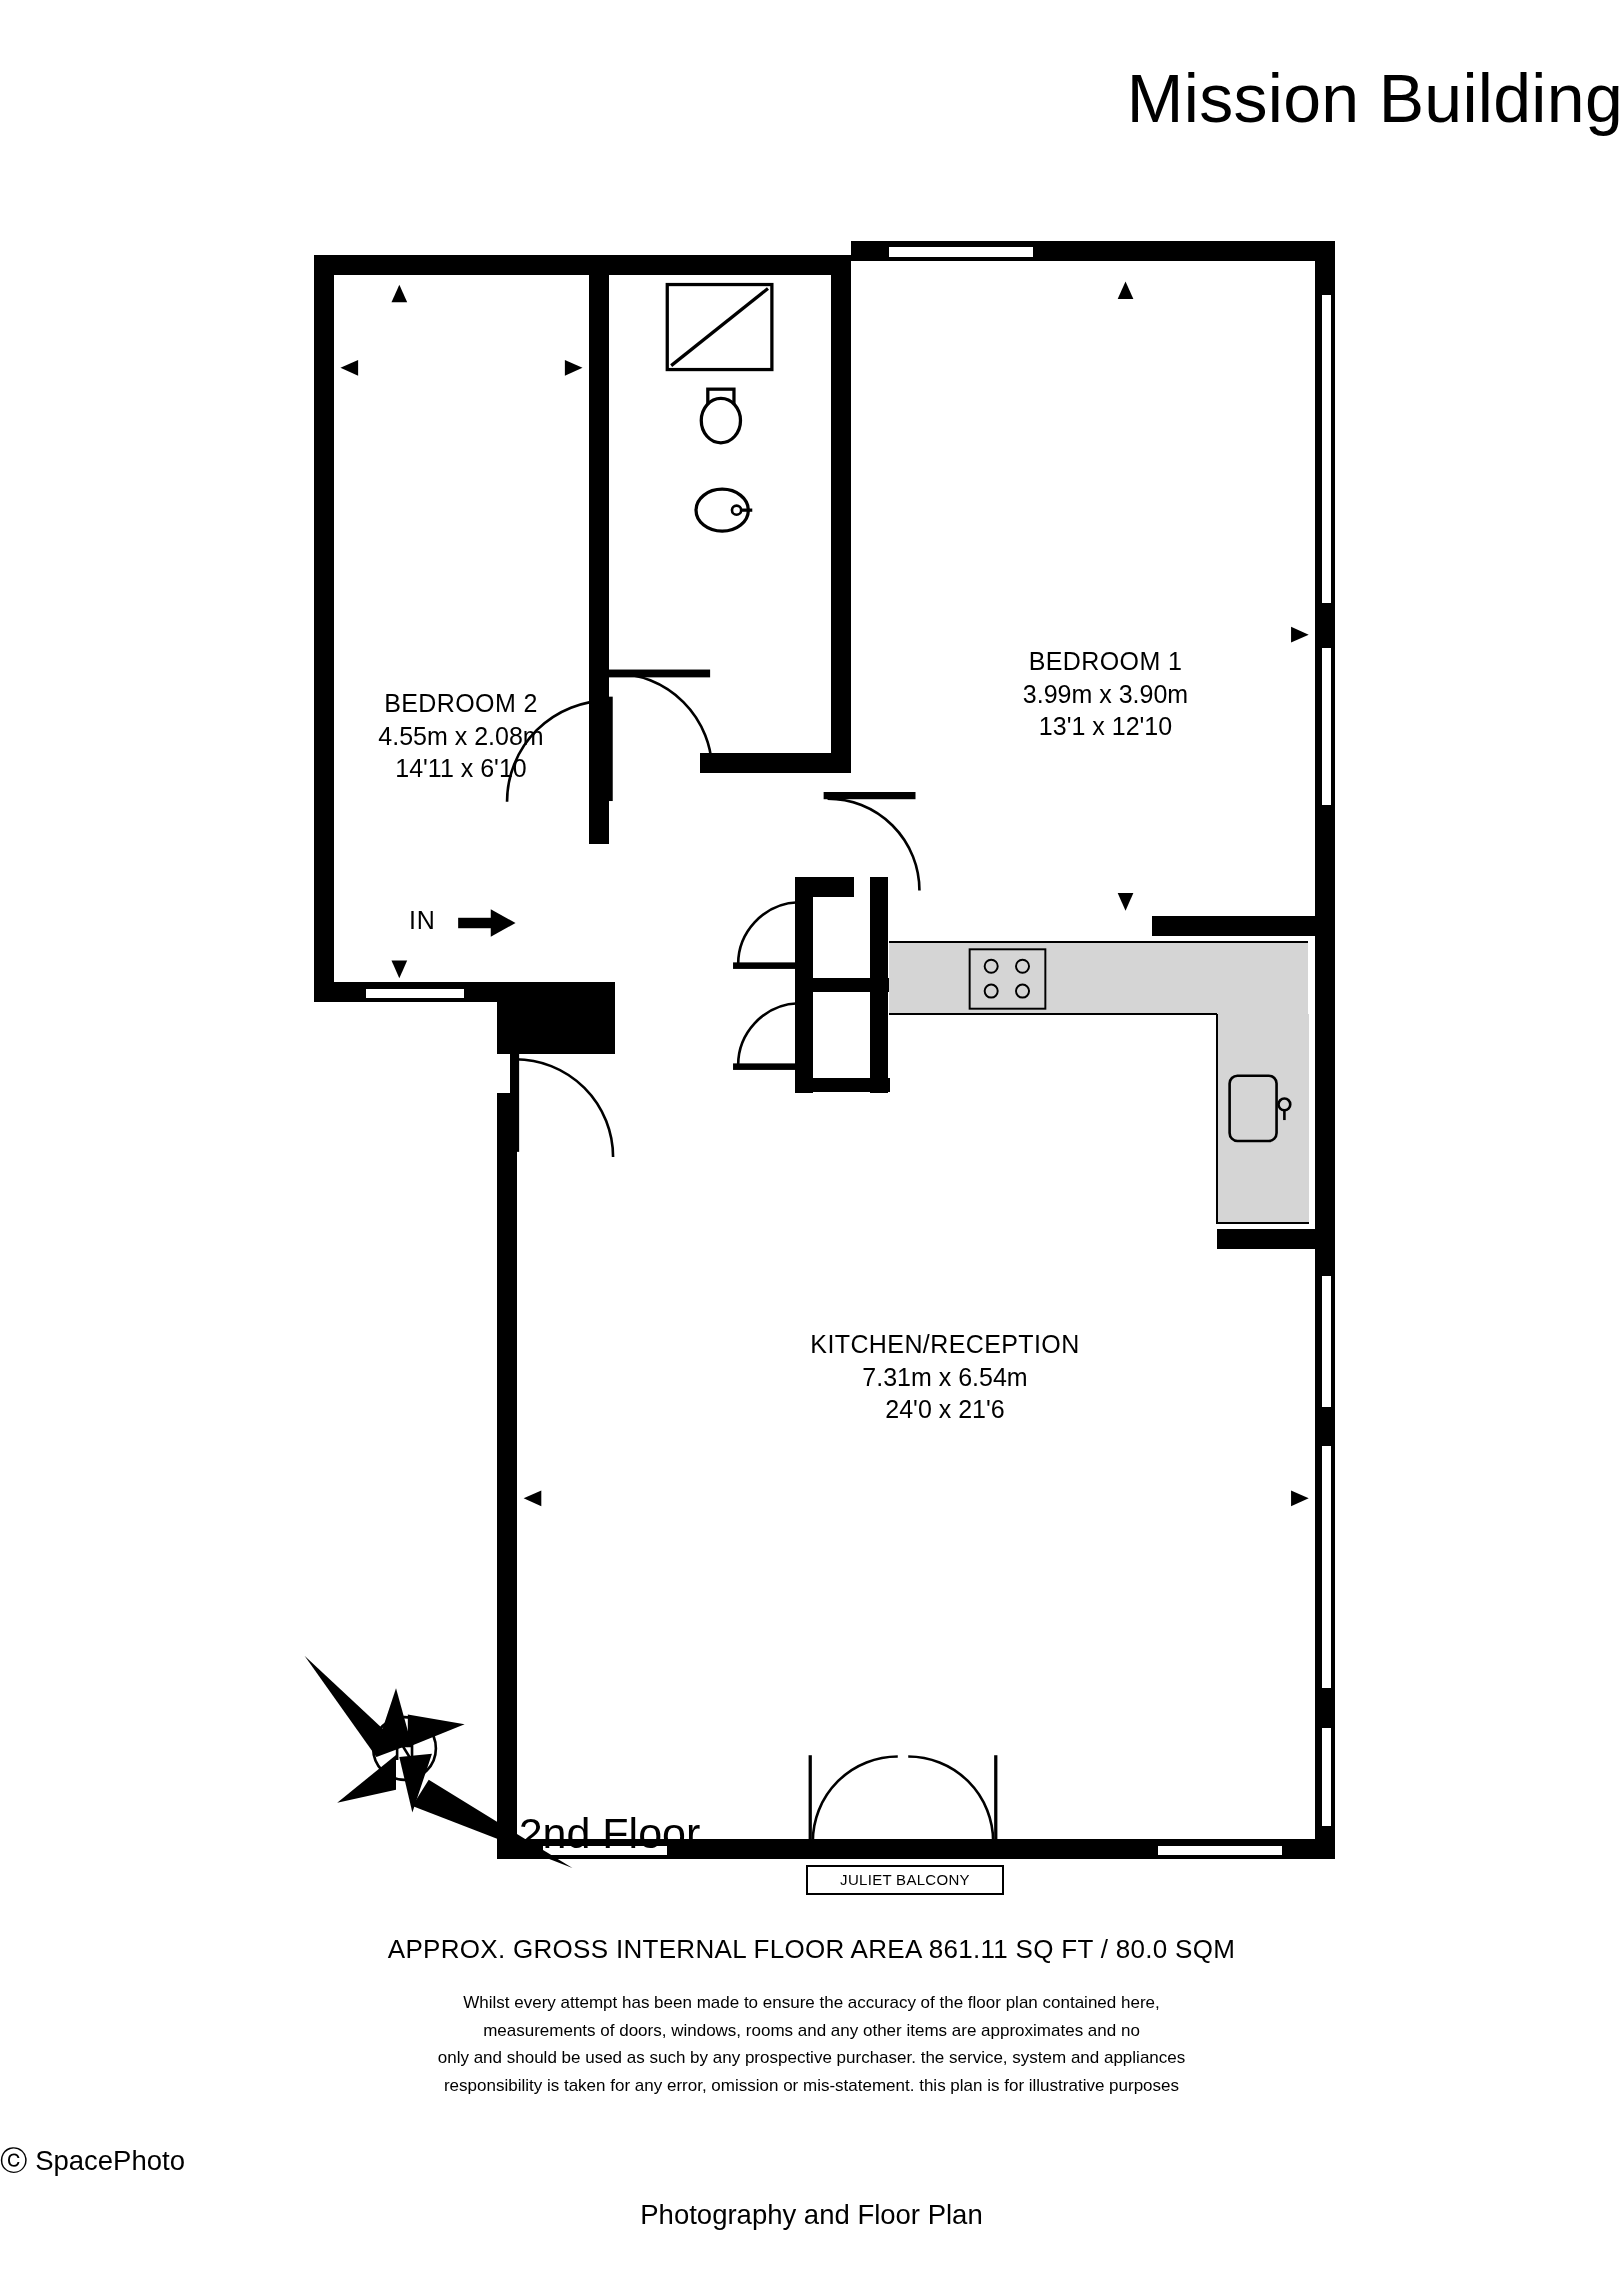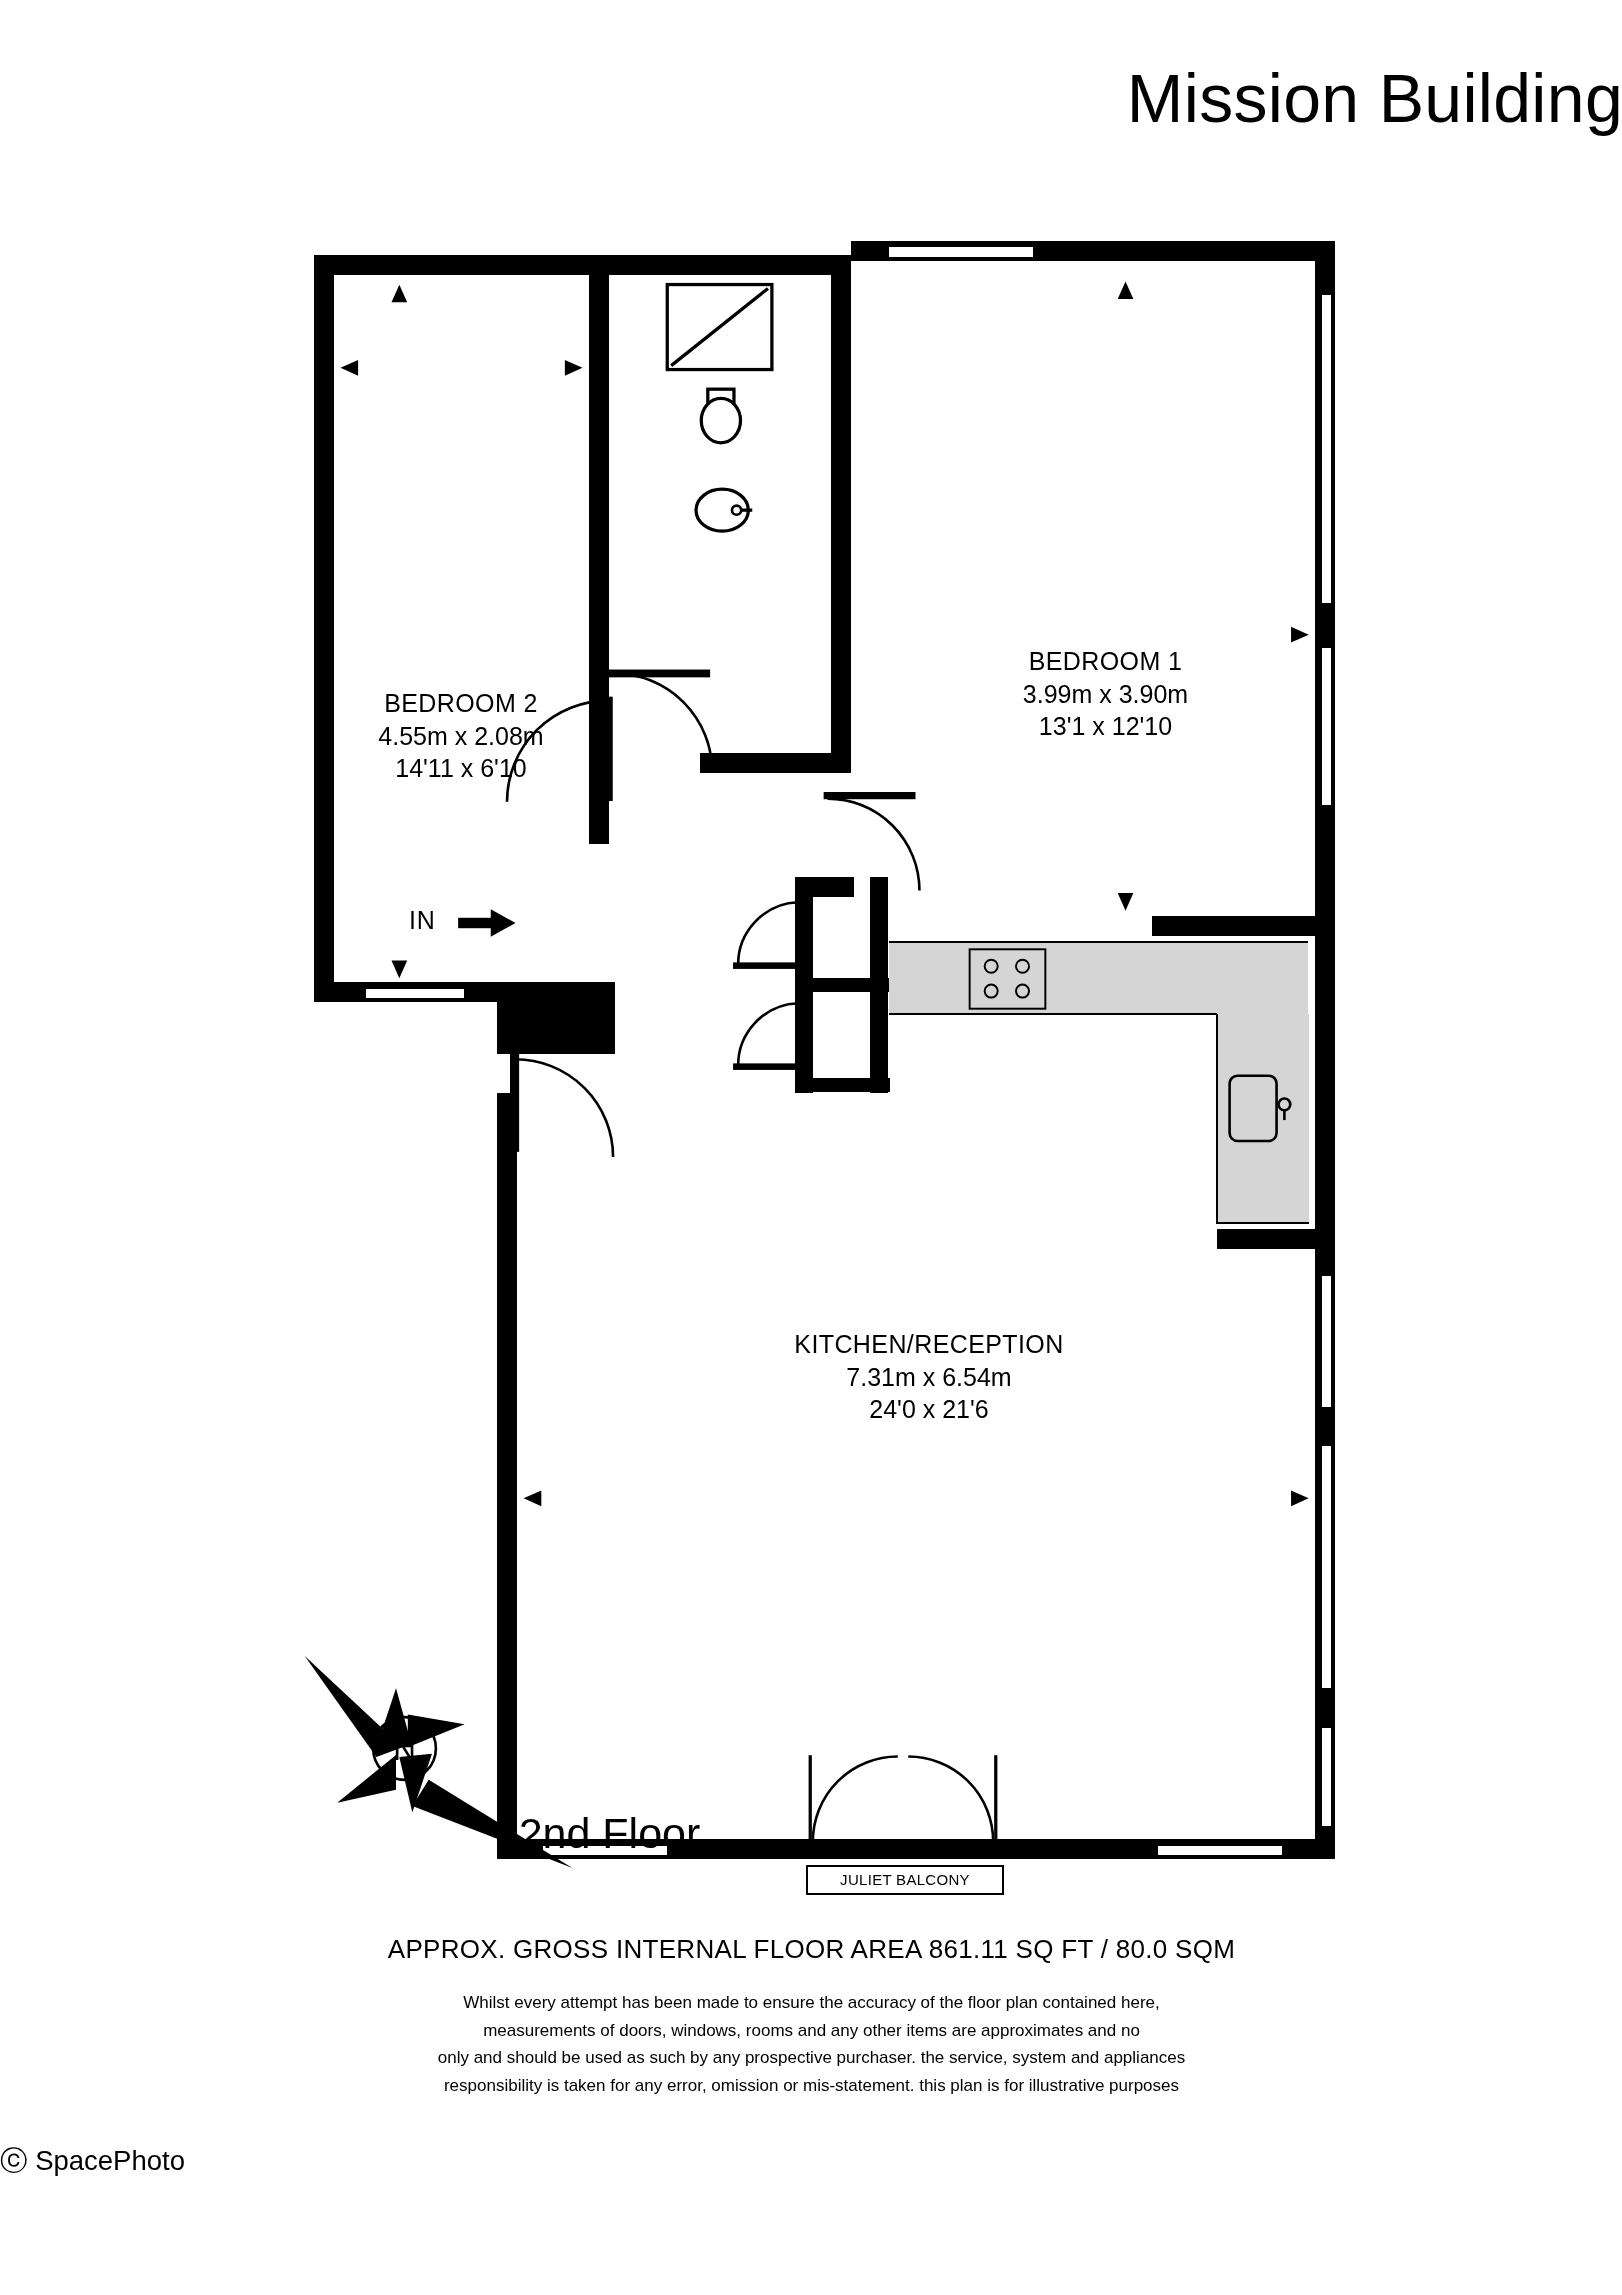--- a/index.html
+++ b/index.html
@@ -323,21 +323,21 @@
       <div class="rdim">4.55m x 2.08m</div>
       <div class="rdim">14'11 x 6'10</div>
     </div>
 
     <div class="room-label" style="left:896px; top:429px; width:419px;">
       <div class="rname">BEDROOM 1</div>
       <div class="rdim">3.99m x 3.90m</div>
       <div class="rdim">13'1 x 12'10</div>
     </div>
 
-    <div class="room-label" style="left:543px; top:1112px; width:772px;text-align:center;">
+    <div class="room-label" style="left:559px; top:1112px; width:772px;text-align:center;">
       <div class="rname">KITCHEN/RECEPTION</div>
       <div class="rdim">7.31m x 6.54m</div>
       <div class="rdim">24'0 x 21'6</div>
     </div>
 
   </div>
 
   <div id="compass">
     <svg width="281" height="229" viewBox="0 0 430 350">
 
@@ -360,15 +360,16 @@
   <div id="area-text">APPROX. GROSS INTERNAL FLOOR AREA 861.11 SQ FT / 80.0 SQM</div>
 
   <div id="disclaimer">
     <div>Whilst every attempt has been made to ensure the accuracy of the floor plan contained here,</div>
     <div>measurements of doors, windows, rooms and any other items are approximates and no</div>
     <div>only and should be used as such by any prospective purchaser. the service, system and appliances</div>
     <div>responsibility is taken for any error, omission or mis-statement. this plan is for illustrative purposes</div>
   </div>
 
   <div id="copyright">ⓒ SpacePhoto</div>
+  <div id="tagline">Photography and Floor Plan</div>
 
 </div>
 
 
 </body></html>

